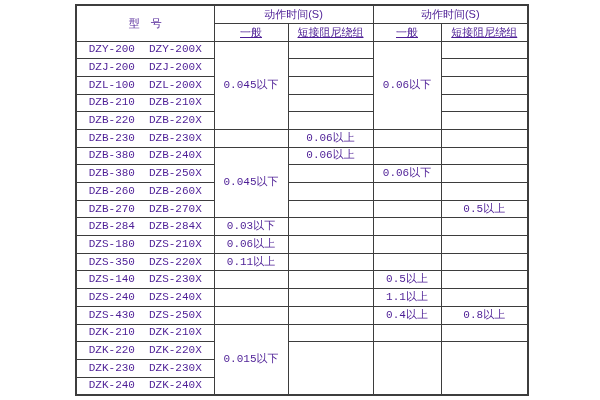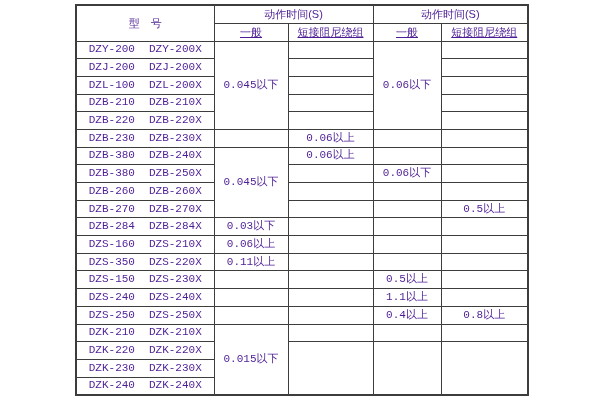--- a/index.html
+++ b/index.html
@@ -127,49 +127,49 @@
           <td>0.5以上</td>
         </tr>
         <tr>
           <td class="model"><span>DZB-284</span><span>DZB-284X</span></td>
           <td>0.03以下</td>
           <td></td>
           <td></td>
           <td></td>
         </tr>
         <tr>
-          <td class="model"><span>DZS-160</span><span>DZS-210X</span></td>
+          <td class="model"><span>DZS-180</span><span>DZS-210X</span></td>
           <td>0.06以上</td>
           <td></td>
           <td></td>
           <td></td>
         </tr>
         <tr>
           <td class="model"><span>DZS-350</span><span>DZS-220X</span></td>
           <td>0.11以上</td>
           <td></td>
           <td></td>
           <td></td>
         </tr>
         <tr>
-          <td class="model"><span>DZS-150</span><span>DZS-230X</span></td>
+          <td class="model"><span>DZS-140</span><span>DZS-230X</span></td>
           <td></td>
           <td></td>
           <td>0.5以上</td>
           <td></td>
         </tr>
         <tr>
           <td class="model"><span>DZS-240</span><span>DZS-240X</span></td>
           <td></td>
           <td></td>
           <td>1.1以上</td>
           <td></td>
         </tr>
         <tr>
-          <td class="model"><span>DZS-250</span><span>DZS-250X</span></td>
+          <td class="model"><span>DZS-430</span><span>DZS-250X</span></td>
           <td></td>
           <td></td>
           <td>0.4以上</td>
           <td>0.8以上</td>
         </tr>
         <tr>
           <td class="model"><span>DZK-210</span><span>DZK-210X</span></td>
           <td rowspan="4">0.015以下</td>
           <td></td>
           <td></td>

